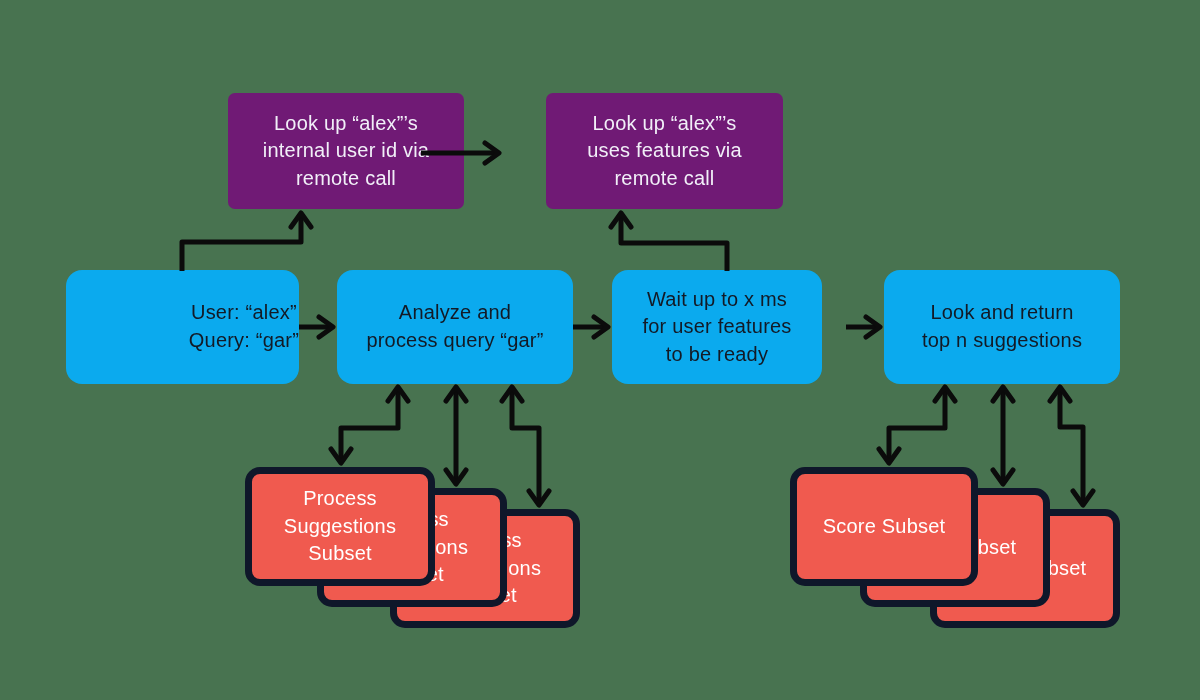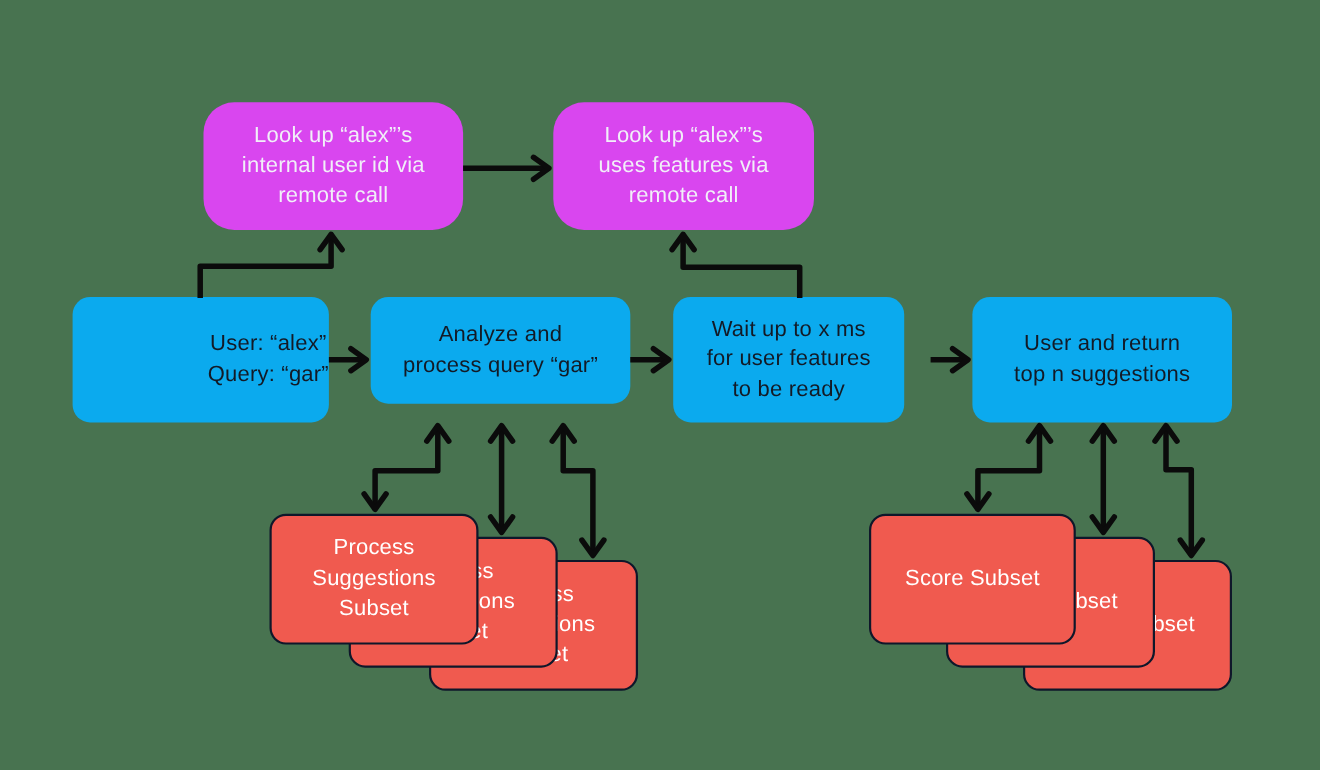--- a/index.html
+++ b/index.html
@@ -17,33 +17,34 @@
     box-sizing:border-box;
   }
   .node .lbl{
     white-space:pre-line;
     font-size:20px;
     line-height:1.38;
     font-weight:500;
     letter-spacing:0.2px;
   }
   .dark{
-    background:#d946ef;
+    background:#701a75;
     color:#F1EFF8;
-    border-radius:28px;
+    border-radius:7px;
+    margin-left:43px;
   }
   .blue{
     background:#0BAAEE;
     color:#131A26;
     border-radius:16px;
   }
   .red{
     background:#F05A4F;
     color:#FFFFFF;
-    border:2px solid #0f172a;
+    border:7px solid #0f172a;
     border-radius:15px;
   }
   .edges{
     position:absolute;left:0;top:0;
     width:1200px;height:700px;
     z-index:10;
     pointer-events:none;
   }
 </style>
 </head>
@@ -85,31 +86,31 @@
   <div class="node dark" style="left:503px;top:93px;width:237px;height:116px;z-index:4;">
     <span class="lbl">Look up “alex”’s
 uses features via
 remote call</span>
   </div>
 
   <div class="node blue" style="left:66px;top:270px;width:233px;height:114px;z-index:4;justify-content:flex-end;">
     <span class="lbl">User: “alex”
 Query: “gar”</span>
   </div>
-  <div class="node blue" style="left:337px;top:270px;width:236px;height:97px;z-index:4;">
+  <div class="node blue" style="left:337px;top:270px;width:236px;height:114px;z-index:4;">
     <span class="lbl">Analyze and
 process query “gar”</span>
   </div>
   <div class="node blue" style="left:612px;top:270px;width:210px;height:114px;z-index:4;">
     <span class="lbl">Wait up to x ms
 for user features
 to be ready</span>
   </div>
   <div class="node blue" style="left:884px;top:270px;width:236px;height:114px;z-index:4;">
-    <span class="lbl">User and return
+    <span class="lbl">Look and return
 top n suggestions</span>
   </div>
 
   <svg class="edges" viewBox="0 0 1200 700" xmlns="http://www.w3.org/2000/svg">
     <defs>
       <marker id="ah" markerUnits="userSpaceOnUse" markerWidth="34" markerHeight="34" refX="0" refY="0" orient="auto-start-reverse" overflow="visible">
         <path d="M -14 -10 L 0 0 L -14 10" fill="none" stroke="#0B0B0B" stroke-width="5" stroke-linecap="round" stroke-linejoin="round"></path>
       </marker>
     </defs>
     <g fill="none" stroke="#0B0B0B" stroke-width="5" stroke-linejoin="round">

